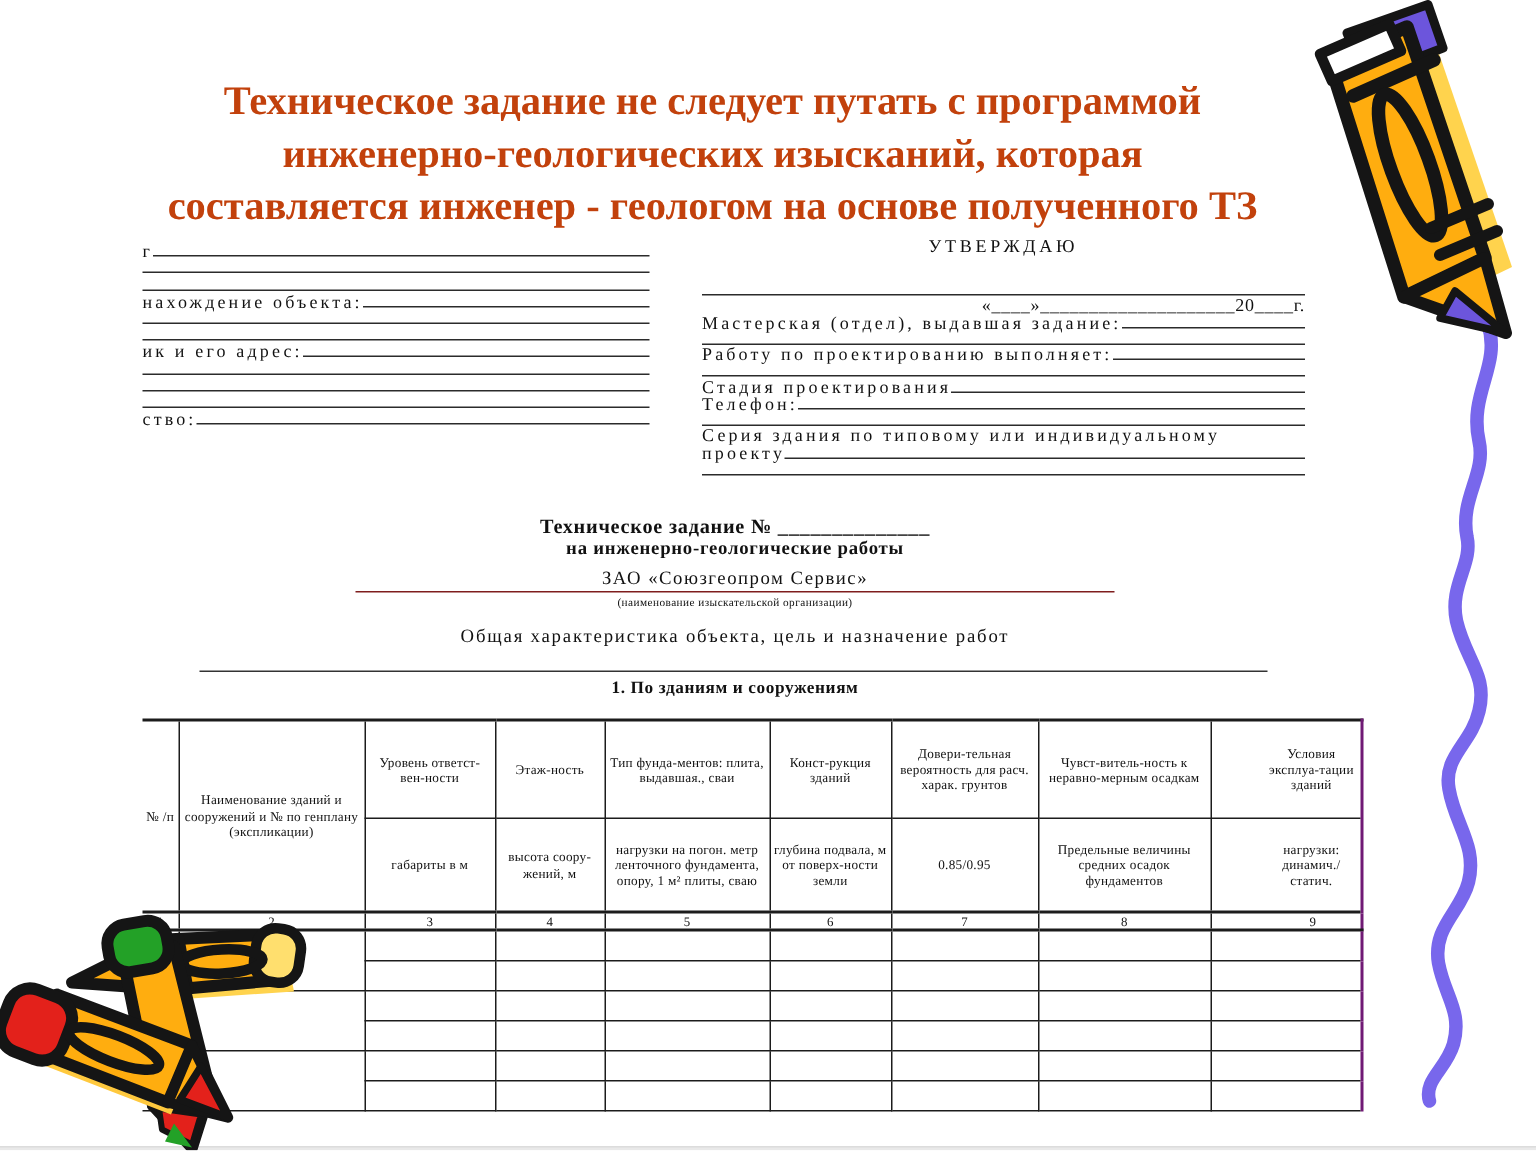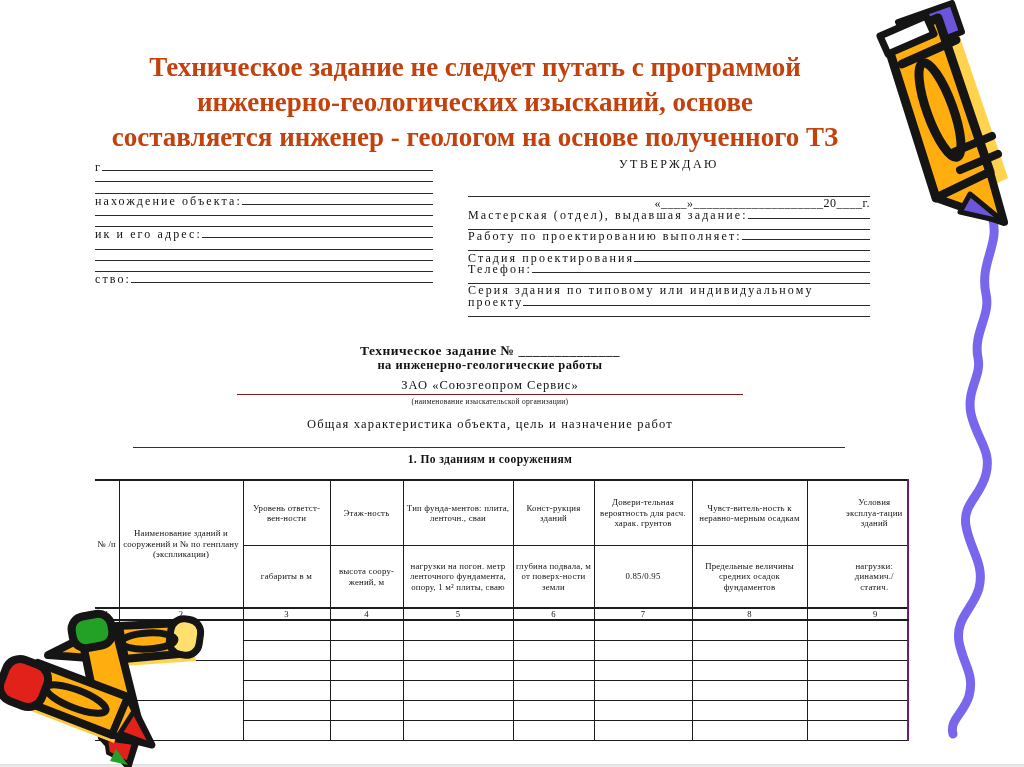--- a/index.html
+++ b/index.html
@@ -52,21 +52,21 @@
   :root{--pencil-yellow:#FFAD0F;--pencil-yellow-light:#FFD34D;--pencil-purple:#6C55DC;
         --squiggle-purple:#7867EC;--pencil-red:#E3211B;--pencil-green:#23A127;--outline:#151515;}
 </style>
 </head>
 <body>
 
 <div id="stage">
 
   <div id="title">
     <div>Техническое задание не следует путать с программой</div>
-    <div>инженерно-геологических изысканий, основе</div>
+    <div>инженерно-геологических изысканий, которая</div>
     <div>составляется инженер - геологом на основе полученного ТЗ</div>
   </div>
 
   <div id="form-left">
     <div class="fline">
         <span class="lbl">г</span>
         <span class="rl"></span>
       </div>
     <div class="fline">
         <span class="rl"></span>
@@ -164,21 +164,21 @@
           <col style="width:98px">
           <col style="width:115px">
           <col style="width:101px">
       </colgroup>
       <tbody>
           <tr class="h1">
         <td rowspan="2">№ /п</td>
         <td rowspan="2">Наименование зданий и сооружений и № по генплану (экспликации)</td>
         <td>Уровень ответст-вен-ности</td>
         <td>Этаж-ность</td>
-        <td>Тип фунда-ментов: плита, ленточн., сваи</td>
+        <td>Тип фунда-ментов: плита, выдавшая., сваи</td>
         <td>Конст-рукция зданий</td>
         <td>Довери-тельная вероятность для расч. харак. грунтов</td>
         <td>Чувст-витель-ность к неравно-мерным осадкам</td>
         <td>Условия эксплуа-тации зданий</td>
       </tr>
       <tr class="h2">
         <td>габариты в м</td>
         <td>высота соору-жений, м</td>
         <td>нагрузки на погон. метр ленточного фундамента, опору, 1 м² плиты, сваю</td>
         <td>глубина подвала, м от поверх-ности земли</td>

